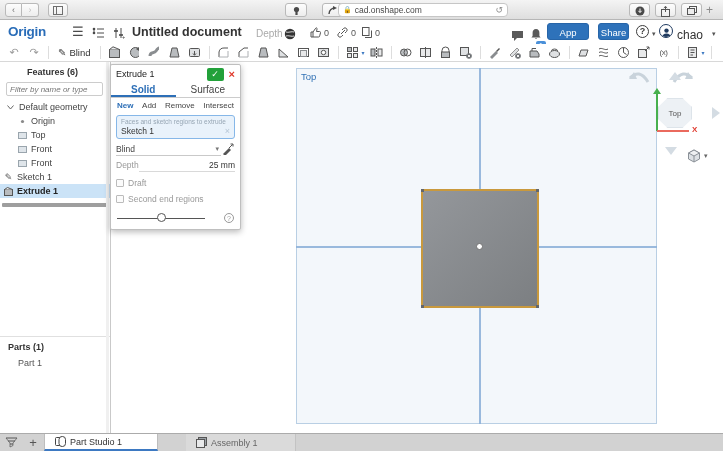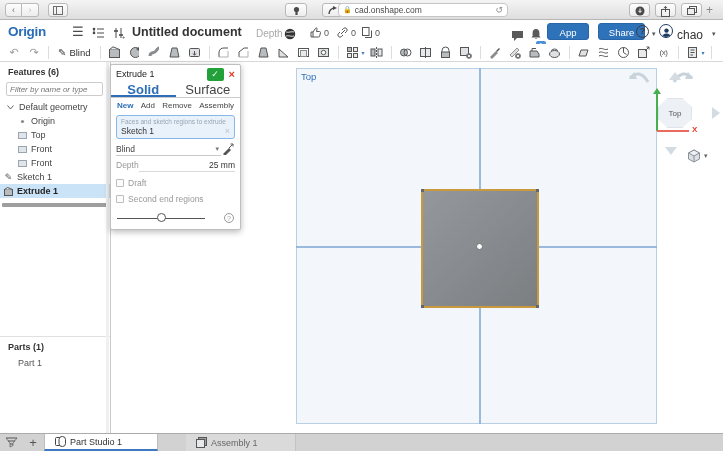--- a/index.html
+++ b/index.html
@@ -37,21 +37,21 @@
   .os-burger { position:absolute; left:72px; top:4px; font-size:13px; color:#4a4a4a; }
   .hd-ic { position:absolute; top:5px; }
   .os-title { position:absolute; left:132px; top:5px; font-size:12.5px; font-weight:bold; color:#333; }
   .os-branch { position:absolute; left:256px; top:8px; font-size:10px; color:#a9a9a9; }
   .hd-count { position:absolute; top:7px; font-size:9px; color:#555; display:flex; align-items:center; gap:3px; }
   .badge { position:absolute; left:536px; top:21px; min-width:10px; height:10px; background:#4a90d9;
     border-radius:2px; color:#fff; font-size:7px; line-height:10px; text-align:center; padding:0 1px; }
   .os-btn { position:absolute; top:24px; height:17px; border-radius:3px; background:#2e72ba; color:#fff;
     font-size:9.5px; line-height:17px; text-align:center; border:1px solid #2765a8; }
   .btn-appstore { left:547px; width:42px; top:3px; }
-  .btn-share { left:598px; width:47px; top:3px; }
+  .btn-share { left:598px; width:31px; top:3px; }
   .os-help { position:absolute; left:636px; top:5px; width:13px; height:13px; border:1.5px solid #3c3c3c;
     border-radius:50%; color:#3c3c3c; font-size:9px; font-weight:bold; text-align:center; line-height:11px; }
   .os-caret { color:#555; font-size:7px; }
   .os-avatar { position:absolute; left:659px; top:4px; width:14px; height:14px; border-radius:50%;
     border:1.5px solid #1f3a5f; overflow:hidden; background:#fff; }
   .os-user { position:absolute; left:677px; top:8px; font-size:12px; color:#333; }
 
   
   .cad-toolbar { position:absolute; left:0; top:44px; width:723px; height:18px; background:#fff;
     border-bottom:1px solid #d8d8d8; display:flex; align-items:center; padding-left:6px; gap:4px; }
@@ -61,21 +61,21 @@
   .undo { font-size:11px; color:#9a9a9a; }
   .sketch-btn { display:inline-flex; align-items:center; gap:3px; font-size:9.5px; color:#333; padding:0 3px; }
   .sketch-btn .pen { font-size:10px; color:#444; }
   .tcaret { color:#3d79c2; font-size:6px; margin-left:-3px; }
   .varx { font-size:8px; color:#555; letter-spacing:-0.5px; }
 
   
   .left-panel { position:absolute; left:0; top:62px; width:111px; height:371px; background:#fff;
     border-right:1px solid #c9c9c9; font-size:9px; color:#444; }
   .lp-scroll { position:absolute; right:1px; top:0; width:3px; height:100%; background:#f0f0f0; }
-  .feat-title { padding:5px 0 4px 8px; font-weight:bold; color:#333; }
+  .feat-title { padding:5px 0 4px 8px; font-weight:bold; color:#333;margin-left:19px; }
   .feat-filter { margin:1px 6px 4px 6px; }
   .feat-filter input { width:97px; height:14px; border:1px solid #ccc; border-radius:2px;
     font-family:"Liberation Sans", sans-serif; font-size:8px; font-style:italic; color:#888; padding:0 3px; }
   .trow { height:14px; display:flex; align-items:center; gap:4px; padding-left:6px; }
   .trow.ind { padding-left:18px; }
   .trow .ic { width:9px; display:inline-flex; justify-content:center; }
   .trow.sel { background:#cbe3f7; font-weight:bold; color:#222; }
   .rollback { margin:5px 2px 0 2px; height:4px; background:#9e9e9e; border-radius:1px; }
   .parts-sep { position:absolute; left:0; top:274px; width:100%; border-top:1px solid #e0e0e0; }
   .parts-title { position:absolute; left:8px; top:280px; font-weight:bold; color:#333; }
@@ -111,21 +111,21 @@
 
   
   .dialog { position:absolute; left:110px; top:64px; width:131px; background:#fff; border:1px solid #bfbfbf;
     border-radius:2px; box-shadow:0 2px 6px rgba(0,0,0,.28); font-size:8.5px; color:#444; z-index:50; }
   .dlg-header { height:18px; display:flex; align-items:center; padding:0 5px; }
   .dlg-title { font-size:9px; color:#222; }
   .dlg-accept { margin-left:auto; width:17px; height:13px; background:#22a13a; border-radius:2px; color:#fff;
     font-size:9px; line-height:13px; text-align:center; }
   .dlg-cancel { margin-left:5px; color:#e0392b; font-size:11px; font-weight:bold; line-height:13px; }
   .dlg-tabs { display:flex; height:15px; border-bottom:1px solid #ccc; }
-  .dlg-tab { flex:1; text-align:center; font-size:13px; color:#444; line-height:14px; }
+  .dlg-tab { flex:1; text-align:center; font-size:10px; color:#444; line-height:14px; }
   .dlg-tab.active { color:#2d6fb7; font-weight:bold; border-bottom:2px solid #2d6fb7; }
   .dlg-modes { display:flex; justify-content:space-between; padding:3px 6px 2px 6px; font-size:8px; color:#444; }
   .dlg-mode.active { color:#2d6fb7; font-weight:bold; }
   .sel-box { margin:3px 5px; border:1px solid #86b7e8; background:#e9f2fb; border-radius:3px; padding:2px 4px; }
   .sel-caption { font-size:6.5px; color:#97a6b4; }
   .sel-value-row { display:flex; align-items:center; margin-top:1px; }
   .sel-value { font-size:8.5px; color:#333; }
   .sel-x { margin-left:auto; color:#b6c6d6; font-size:9px; }
   .dd-row { display:flex; align-items:center; margin:3px 5px 0 5px; }
   .dd-select { flex:1; display:flex; align-items:center; border-bottom:1px solid #c9c9c9; height:14px; }
@@ -575,21 +575,21 @@
       <span class="dlg-cancel">×</span>
     </div>
     <div class="dlg-tabs">
       <div class="dlg-tab active">Solid</div>
       <div class="dlg-tab">Surface</div>
     </div>
     <div class="dlg-modes">
       <span class="dlg-mode active">New</span>
       <span class="dlg-mode">Add</span>
       <span class="dlg-mode">Remove</span>
-      <span class="dlg-mode">Assembly</span>
+      <span class="dlg-mode">Intersect</span>
     </div>
     <div class="sel-box">
       <div class="sel-caption">Faces and sketch regions to extrude</div>
       <div class="sel-value-row">
         <span class="sel-value">Sketch 1</span>
         <span class="sel-x">×</span>
       </div>
     </div>
     <div class="dd-row">
       <div class="dd-select">

